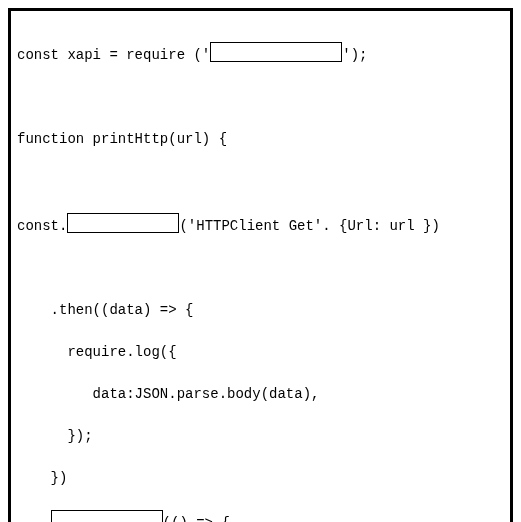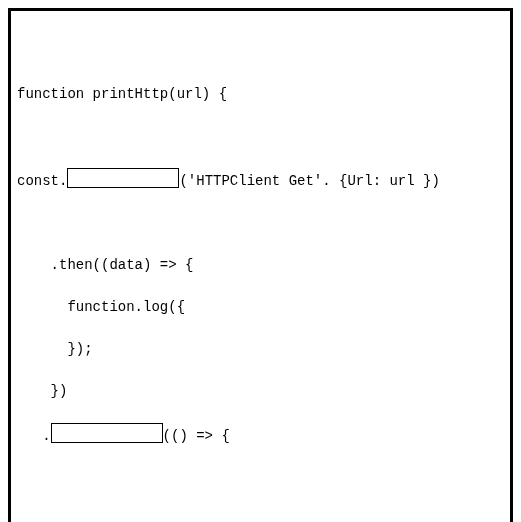--- a/index.html
+++ b/index.html
@@ -31,27 +31,29 @@
     background: #fff;
   }
   .w1 { width: 130px; }
   .w2 { width: 110px; }
   .w3 { width: 110px; }
 </style>
 </head>
 <body>
 
 <div class="code-box">
+<span class="code-line"><span>const xapi = require ('</span><span class="blank w1"></span><span>');</span></span>
 <span class="code-line"></span>
 <span class="code-line">function printHttp(url) {</span>
 <span class="code-line"></span>
 <span class="code-line"><span>const.</span><span class="blank w2"></span><span>('HTTPClient Get'. {Url: url })</span></span>
 <span class="code-line"></span>
 <span class="code-line">    .then((data) =&gt; {</span>
-<span class="code-line">      function.log({</span>
+<span class="code-line">      require.log({</span>
+<span class="code-line">         data:JSON.parse.body(data),</span>
 <span class="code-line">      });</span>
 <span class="code-line">    })</span>
 <span class="code-line"><span>   .</span><span class="blank w3"></span><span>(() =&gt; {</span></span>
 
 
 
 
 
 
 

